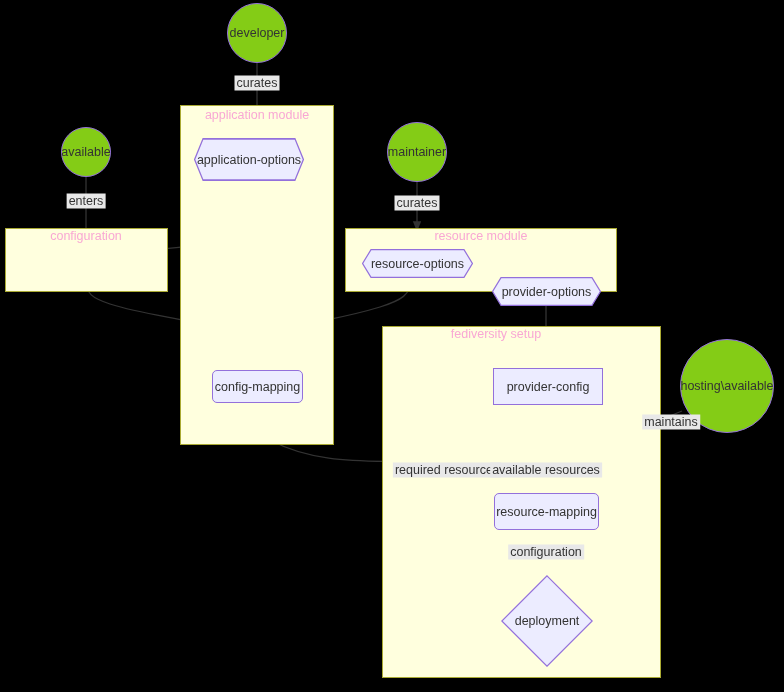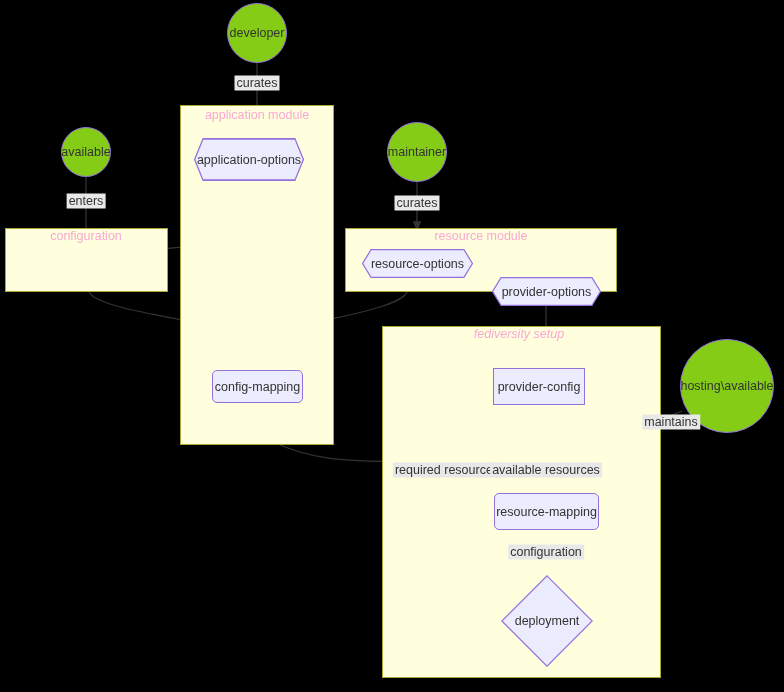--- a/index.html
+++ b/index.html
@@ -69,21 +69,21 @@
   <div class="cluster" style="left:180px;top:105px;width:154px;height:340px;"></div>
   <div class="cluster-title" style="left:257px;top:108px;">application module</div>
 
   <div class="cluster" style="left:5px;top:228px;width:163px;height:64px;"></div>
   <div class="cluster-title" style="left:86px;top:229px;">configuration</div>
 
   <div class="cluster" style="left:345px;top:228px;width:272px;height:64px;"></div>
   <div class="cluster-title" style="left:481px;top:229px;text-align:center;">resource module</div>
 
   <div class="cluster" style="left:382px;top:326px;width:279px;height:352px;"></div>
-  <div class="cluster-title" style="left:519px;top:327px;font-style:italic;">fediversity setup</div>
+  <div class="cluster-title" style="left:496px;top:327px;">fediversity setup</div>
 
   <div class="node n-circle" style="left:227px;top:3px;width:60px;height:60px;">
     <span>developer</span>
   </div>
 
   <div class="node n-circle" style="left:61px;top:127px;width:50px;height:50px;">
     <span>available</span>
   </div>
 
   <div class="node n-circle" style="left:387px;top:122px;width:60px;height:60px;">
@@ -113,21 +113,21 @@
       <polygon points="9,0.6 100,0.6 108.4,14.5 100,28.4 9,28.4 0.6,14.5" fill="#ececff" stroke="#9370db" stroke-width="1.2"></polygon>
     </svg>
     <span class="hexlabel">provider-options</span>
   </div>
 
 
   <div class="node n-round" style="left:212px;top:370px;width:91px;height:33px;">
     <span>config-mapping</span>
   </div>
 
-  <div class="node n-rect" style="left:493px;top:368px;width:92px;height:37px;">
+  <div class="node n-rect" style="left:493px;top:368px;width:110px;height:37px;">
     <span>provider-config</span>
   </div>
 
   <div class="node n-round" style="left:494px;top:493px;width:105px;height:37px;">
     <span>resource-mapping</span>
   </div>
 
   <div class="node n-diamond" style="left:501px;top:575px;width:92px;height:92px;">
     <svg class="dbg" viewBox="0 0 92 92" preserveAspectRatio="none">
       <polygon points="46,0.8 91.2,46 46,91.2 0.8,46" fill="#ececff" stroke="#9370db" stroke-width="1.2"></polygon>

